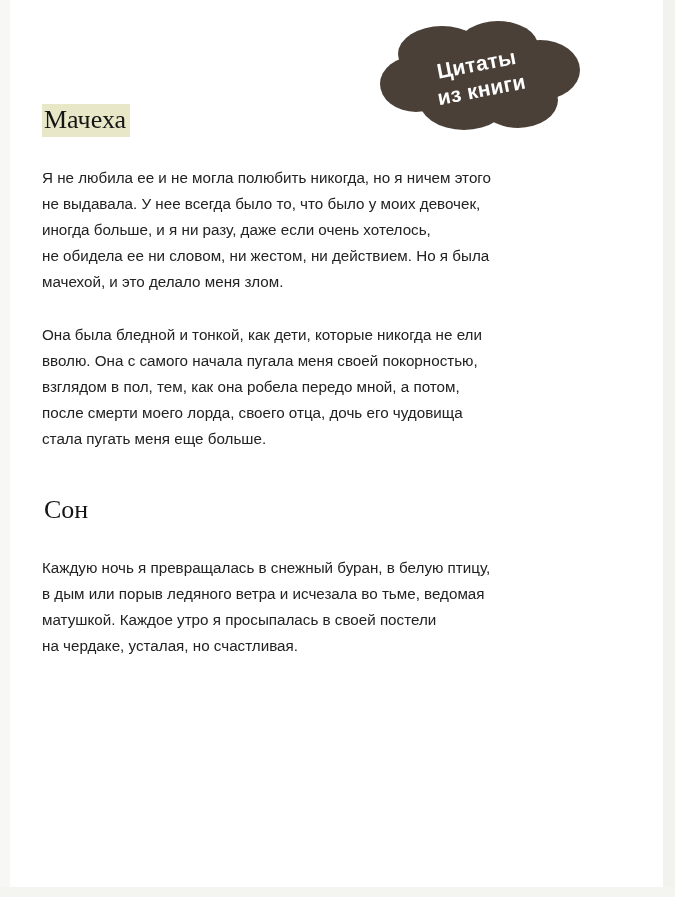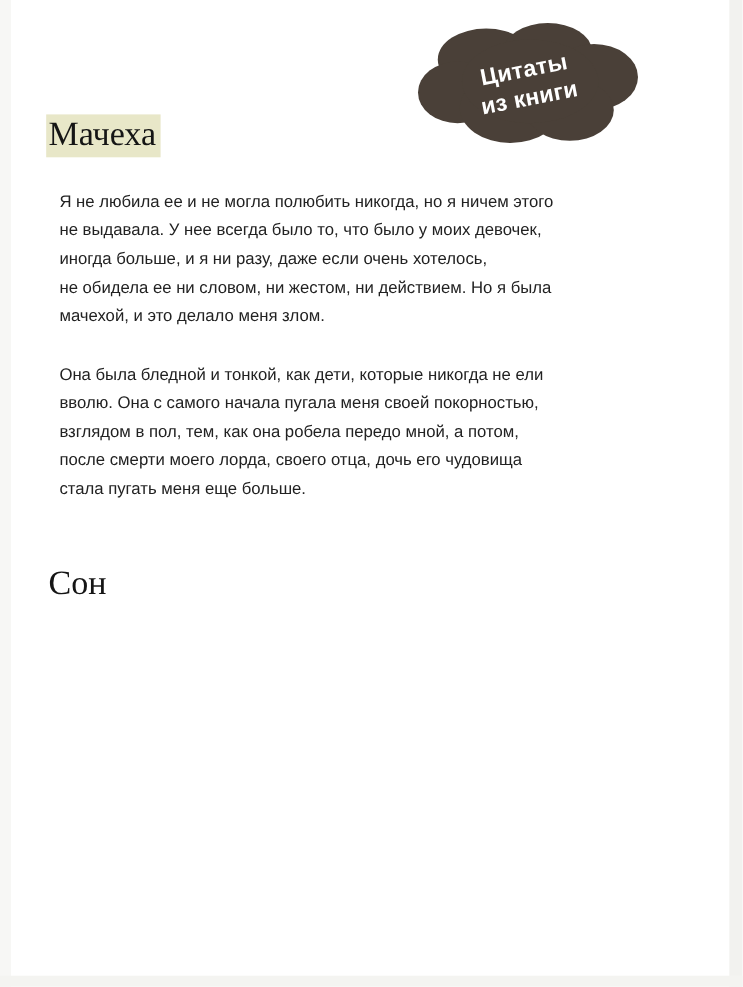--- a/index.html
+++ b/index.html
@@ -87,40 +87,40 @@
   .content {
     position: absolute;
     left: 42px;
     top: 0;
     width: 600px;
   }
 
   h2.heading {
     font-family: "Liberation Serif", serif;
     font-weight: normal;
-    font-size: 31px;
+    font-size: 26px;
     line-height: 1.05;
     margin: 0;
     color: #151515;
     display: inline-block;
     padding: 2px 4px 4px 2px;
   }
   .heading-wrap {
     margin: 0;
   }
   .heading.highlight {
     background: #e8e7c8;
   }
 
   p.para {
     font-family: "Liberation Sans", sans-serif;
     font-size: 15.2px;
     line-height: 26px;
     color: #222222;
-    margin: 12px;
+    margin: 0;
     white-space: pre-line;
     max-width: 592px;
   }
 
   .block-1 .heading-wrap { padding-top: 104px; }
   .block-1 p.para { margin-top: 28px; }
 
   .block-2 .heading-wrap { padding-top: 42px; }
   .block-2 p.para { margin-top: 27px; }
 
@@ -172,16 +172,20 @@
 вволю. Она с самого начала пугала меня своей покорностью,
 взглядом в пол, тем, как она робела передо мной, а потом,
 после смерти моего лорда, своего отца, дочь его чудовища
 стала пугать меня еще больше.</p>
     </section>
 
     <section class="block-3">
       <div class="heading-wrap">
         <h2 class="heading">Сон</h2>
       </div>
+      <p class="para">Каждую ночь я превращалась в снежный буран, в белую птицу,
+в дым или порыв ледяного ветра и исчезала во тьме, ведомая
+матушкой. Каждое утро я просыпалась в своей постели
+на чердаке, усталая, но счастливая.</p>
     </section>
 
   </div>
 </div>
 
 </body></html>

